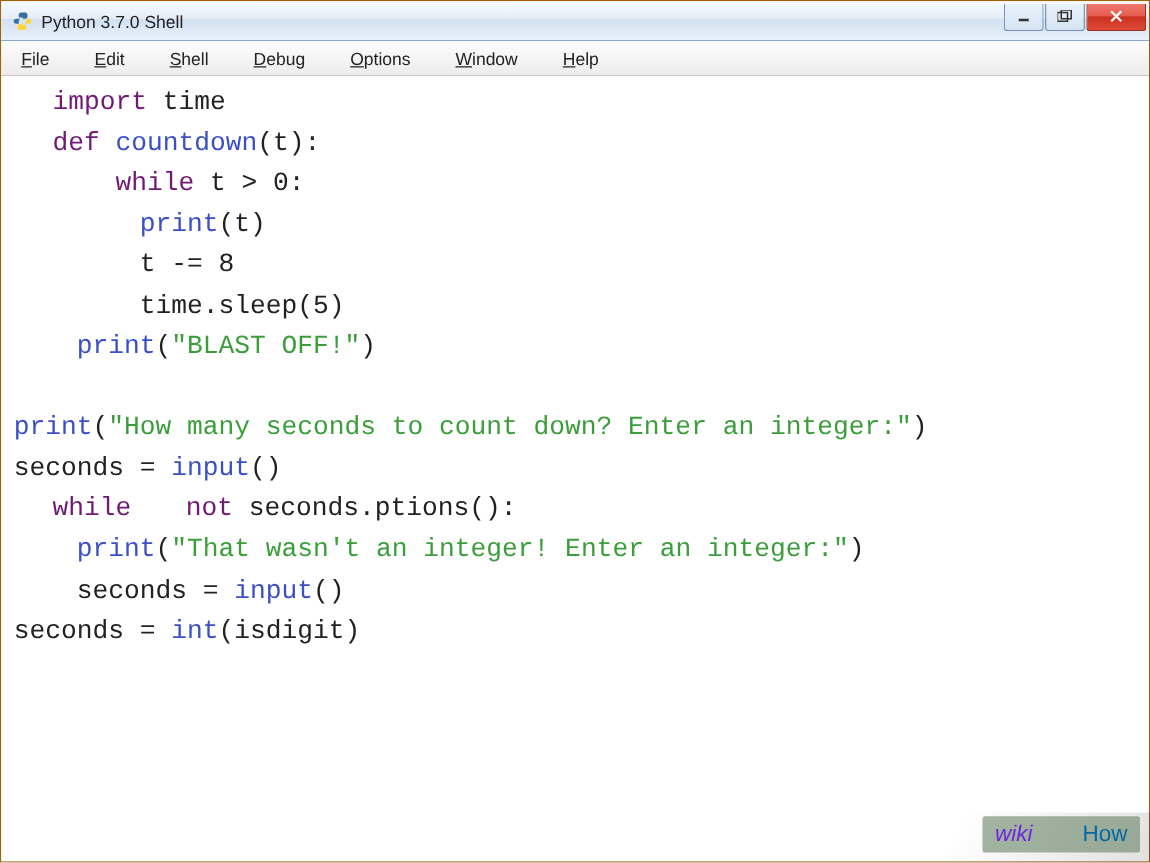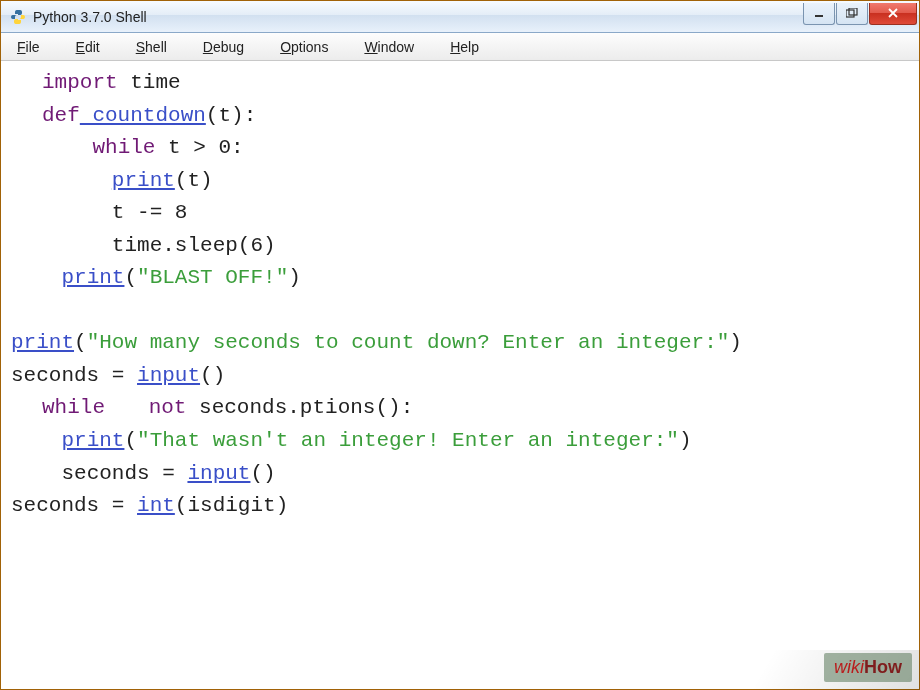--- a/index.html
+++ b/index.html
@@ -88,38 +88,38 @@
       padding: 6px 10px;
       font-family: "Consolas", "Courier New", monospace;
       font-size: 21px;
       line-height: 1.55;
       color: #222;
       background: #fff;
       white-space: pre;
       overflow: hidden;
     }
     .kw { color: #701a75; margin-left: 31px; }
-    .fn { color: #3a4fc8; text-decoration: underline; }
+    .fn { color: #3a4fc8; }
     .str { color: #3b9e3b; }
     .punct { color: #222; }
     .ident { color: #222; }
     .watermark {
       position: absolute;
       right: 8px;
       bottom: 8px;
       padding: 4px 10px;
       background: rgba(90,120,90,0.55);
       color: #f0f0f0;
       font-family: Arial, sans-serif;
       font-size: 18px;
       font-style: italic;
       border-radius: 2px;
     }
-    .watermark .wiki { color: #b91c1c; margin-top: 17px; }
-    .watermark .how { color: #7f1d1d; font-weight: bold; font-style: normal; }
+    .watermark .wiki { color: #6d28d9; margin-top: 17px; }
+    .watermark .how { color: #0369a1; font-weight: normal; font-style: normal; margin-left: 40px; }
     .shadow-edge {
       position: absolute;
       right: 0;
       bottom: 0;
       width: 260px;
       height: 40px;
       background: linear-gradient(120deg, transparent 40%, rgba(0,0,0,0.12) 100%);
       pointer-events: none;
     }
   </style>
@@ -163,21 +163,21 @@
     <div class="menu-item"><span class="ul">O</span>ptions</div>
     <div class="menu-item"><span class="ul">W</span>indow</div>
     <div class="menu-item"><span class="ul">H</span>elp</div>
   </div>
 
   <div class="editor"><span class="kw">import</span><span class="ident"> time</span>
 <span class="kw">def</span><span class="fn"> countdown</span><span class="punct">(t):</span>
 <span>    </span><span class="kw">while</span><span class="ident"> t &gt; 0:</span>
 <span>        </span><span class="fn">print</span><span class="punct">(t)</span>
 <span>        </span><span class="ident">t -= 8</span>
-<span>        </span><span class="ident">time.sleep(6)</span>
+<span>        </span><span class="ident">time.sleep(5)</span>
 <span>    </span><span class="fn">print</span><span class="punct">(</span><span class="str">"BLAST OFF!"</span><span class="punct">)</span>
 
 <span class="fn">print</span><span class="punct">(</span><span class="str">"How many seconds to count down? Enter an integer:"</span><span class="punct">)</span>
 <span class="ident">seconds = </span><span class="fn">input</span><span class="punct">()</span>
 <span class="kw">while</span><span> </span><span class="kw">not</span><span class="ident"> seconds.ptions():</span>
 <span>    </span><span class="fn">print</span><span class="punct">(</span><span class="str">"That wasn't an integer! Enter an integer:"</span><span class="punct">)</span>
 <span>    </span><span class="ident">seconds = </span><span class="fn">input</span><span class="punct">()</span>
 <span class="ident">seconds = </span><span class="fn">int</span><span class="punct">(isdigit)</span></div>
 </div>
 

